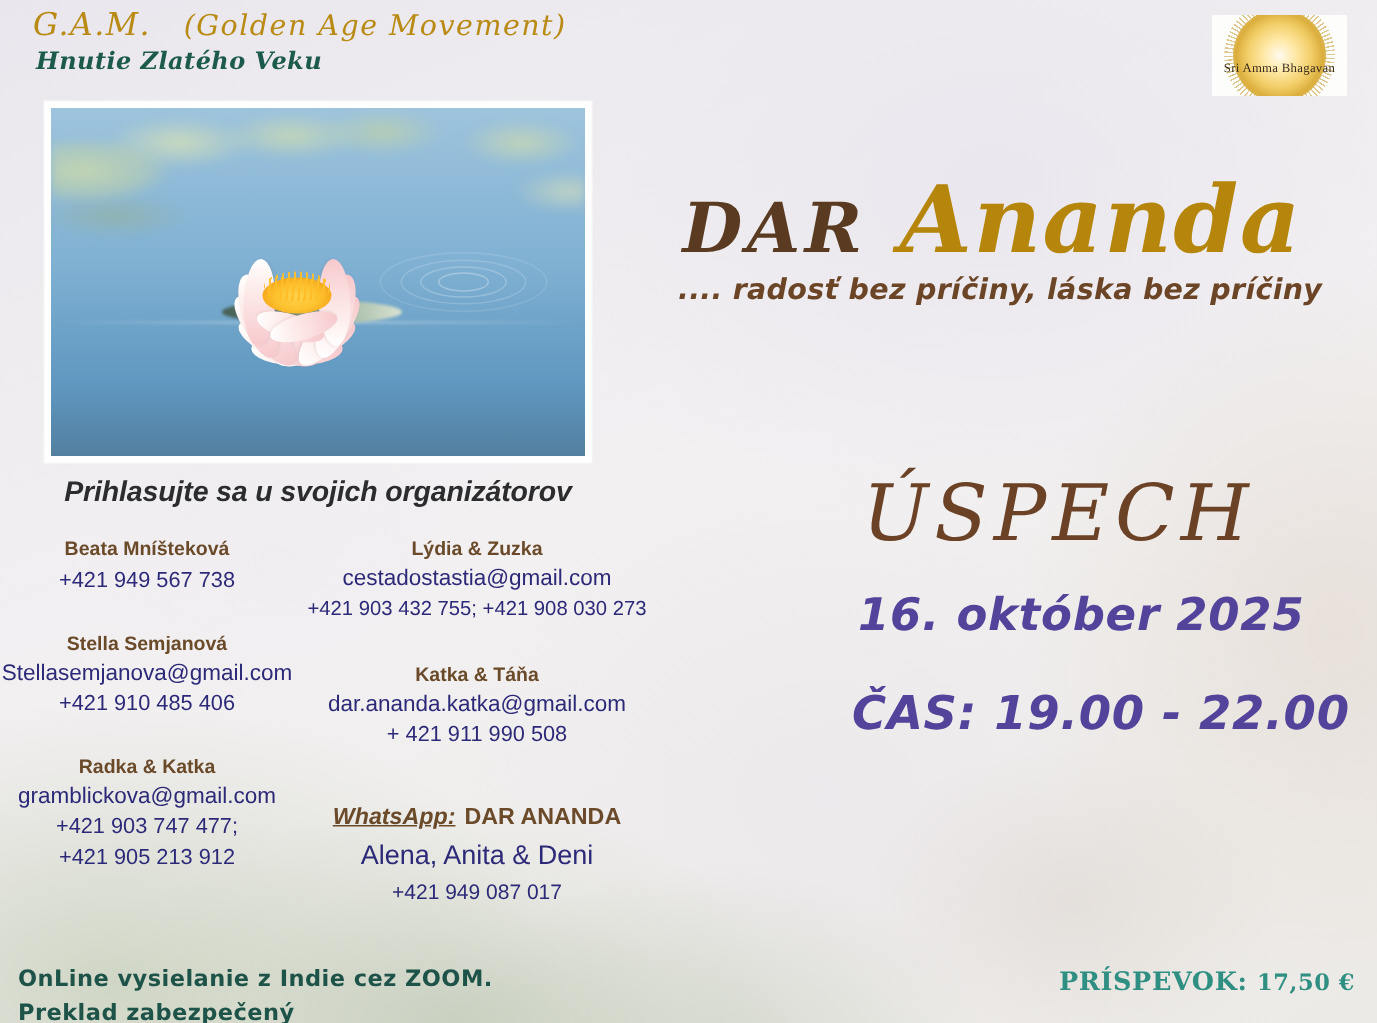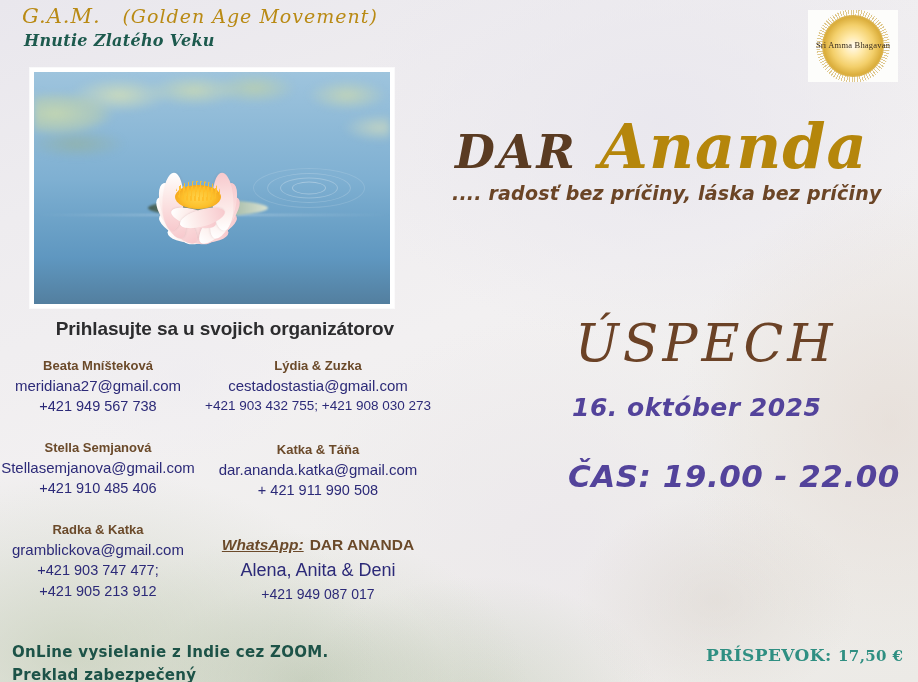--- a/index.html
+++ b/index.html
@@ -49,21 +49,21 @@
     font-style:italic; font-weight:bold;
     font-size:16px;
     color:#1d5a4e;
     letter-spacing:.3px;
     white-space:nowrap;
   }
 
   
   .logo-box {
     position:absolute; left:808px; top:10px;
-    width:90px; height:72px;
+    width:90px; height:54px;
     background:#fdfdfb;
     overflow:hidden;
     text-decoration:underline;
   }
   .logo-sun {
     position:absolute; left:50%; top:50%;
     width:62px; height:62px; margin:-31px 0 0 -31px;
     border-radius:50%;
     background:
       radial-gradient(circle at 50% 50%, #fffaf0 0%, #ffe9a8 24%, #f3cf6a 48%, #dbae3c 66%, rgba(200,160,60,.55) 80%, rgba(200,160,60,0) 92%);
@@ -198,44 +198,45 @@
     font-style:italic;
     font-size:52px;
     color:#6b4226;
     letter-spacing:4px;
     white-space:nowrap;
   }
   .eventdate {
     position:absolute; left:572px; top:393px;
     font-family:"DejaVu Sans", sans-serif;
     font-style:italic; font-weight:bold;
-    font-size:25px;
+    font-size:30px;
     color:#53439b;
     white-space:nowrap;
     letter-spacing:.5px;
   }
   .eventtime {
     position:absolute; left:568px; top:458px;
     font-family:"DejaVu Sans", sans-serif;
     font-style:italic; font-weight:bold;
     font-size:31px;
     color:#53439b;
     white-space:nowrap;
     letter-spacing:.5px;
   }
 
   
   .signup-head {
     position:absolute; left:30px; top:318px;
-    width:364px; text-align:right;
+    width:364px; text-align:center;
     font-family:"Liberation Sans", sans-serif;
     font-weight:bold; font-size:19px;
     color:#2c2c2e;
     letter-spacing:-.1px;
     white-space:nowrap;
+    font-style:italic;
   }
 
   .col { position:absolute; text-align:center; }
   .col-left  { left:0px;   top:358px; width:196px; }
   .col-right { left:196px; top:358px; width:244px; }
 
   .contact { margin-bottom:14px; }
   .c-name {
     font-family:"Liberation Sans", sans-serif;
     font-weight:bold; font-size:13px;
@@ -376,21 +377,20 @@
   <div class="uspech">ÚSPECH</div>
   <div class="eventdate">16. október 2025</div>
   <div class="eventtime">ČAS: 19.00 - 22.00</div>
 
   <div class="signup-head">Prihlasujte sa u svojich organizátorov</div>
 
   <div class="col col-left">
 
     <div class="contact">
       <div class="c-name">Beata Mníšteková</div>
-      <div class="c-mail">meridiana27@gmail.com</div>
       <div class="c-phone">+421 949 567 738</div>
     </div>
 
     <div class="contact" style="margin-top:22px;">
       <div class="c-name">Stella Semjanová</div>
       <div class="c-mail">Stellasemjanova@gmail.com</div>
       <div class="c-phone">+421 910 485 406</div>
     </div>
 
     <div class="contact" style="margin-top:22px;">

